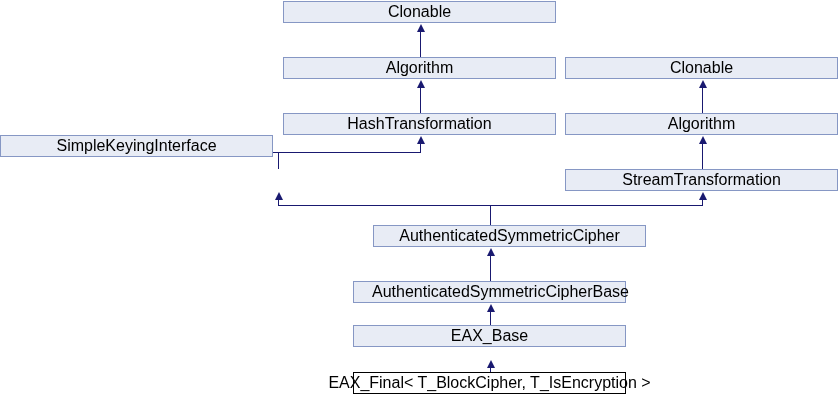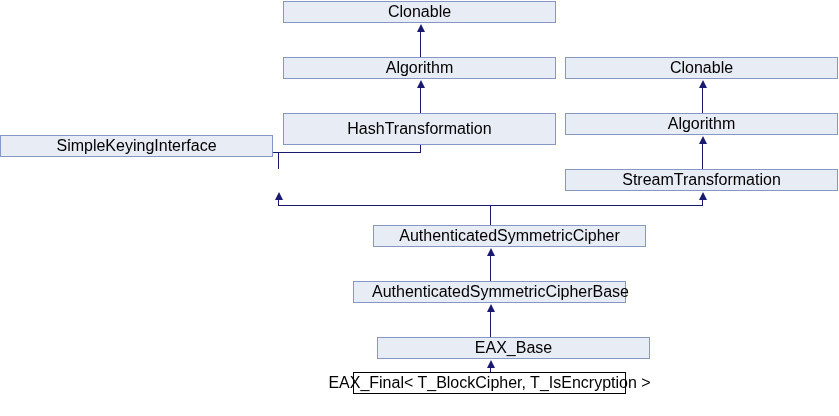--- a/index.html
+++ b/index.html
@@ -86,34 +86,34 @@
     </div>
     <div class="node" style="left: 283px; top: 57px; width: 273px; height: 22px;">
       <span>Algorithm</span>
     </div>
     <div class="node" style="left: 565px; top: 57px; width: 273px; height: 22px;">
       <span>Clonable</span>
     </div>
     <div class="node" style="left: 0px; top: 113px; width: 273px; height: 22px; margin-top: 22px;">
       <span>SimpleKeyingInterface</span>
     </div>
-    <div class="node" style="left: 283px; top: 113px; width: 273px; height: 32px;">
+    <div class="node" style="left: 283px; top: 113px; width: 273px; height: 22px;">
       <span>HashTransformation</span>
     </div>
     <div class="node" style="left: 565px; top: 113px; width: 273px; height: 22px;">
       <span>Algorithm</span>
     </div>
     <div class="node" style="left: 565px; top: 169px; width: 273px; height: 22px; text-align: center;">
       <span>StreamTransformation</span>
     </div>
     <div class="node" style="left: 373px; top: 225px; width: 273px; height: 22px;">
       <span>AuthenticatedSymmetricCipher</span>
     </div>
     <div class="node" style="left: 353px; top: 281px; width: 273px; height: 22px; padding-left: 22px;">
       <span>AuthenticatedSymmetricCipherBase</span>
     </div>
-    <div class="node" style="left: 353px; top: 337px; width: 273px; height: 22px; margin-left: 24px;">
+    <div class="node" style="left: 353px; top: 325px; width: 273px; height: 22px;">
       <span>EAX_Base</span>
     </div>
     <div class="node current" style="left: 353px; top: 372px; width: 273px; height: 22px;">
       <span>EAX_Final&lt; T_BlockCipher, T_IsEncryption &gt;</span>
     </div>
   </div>
 
 </body></html>

